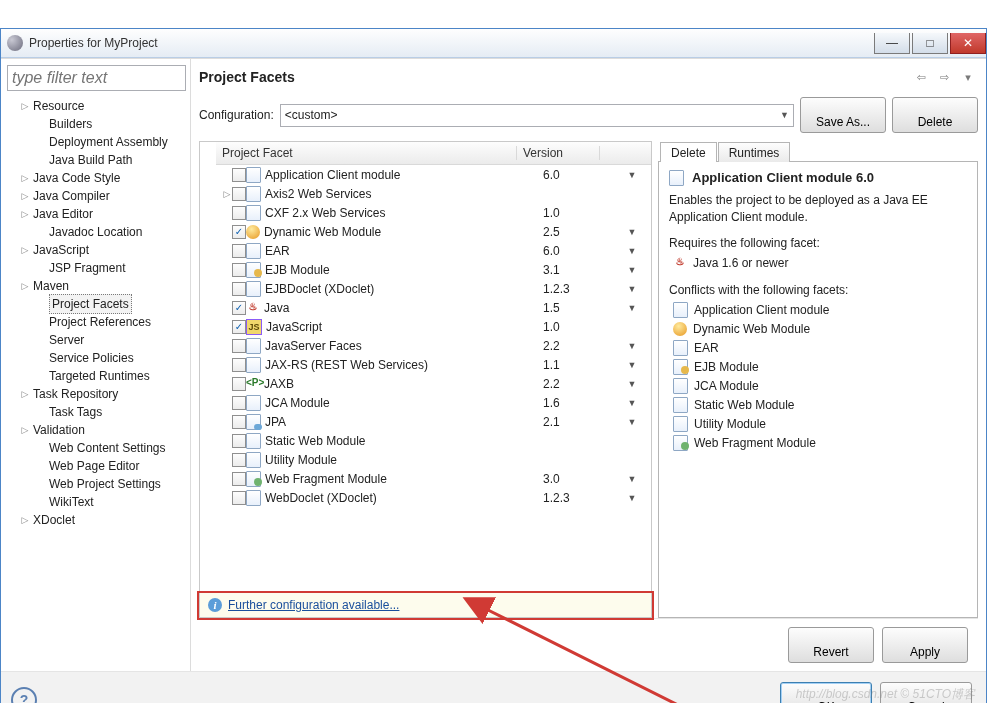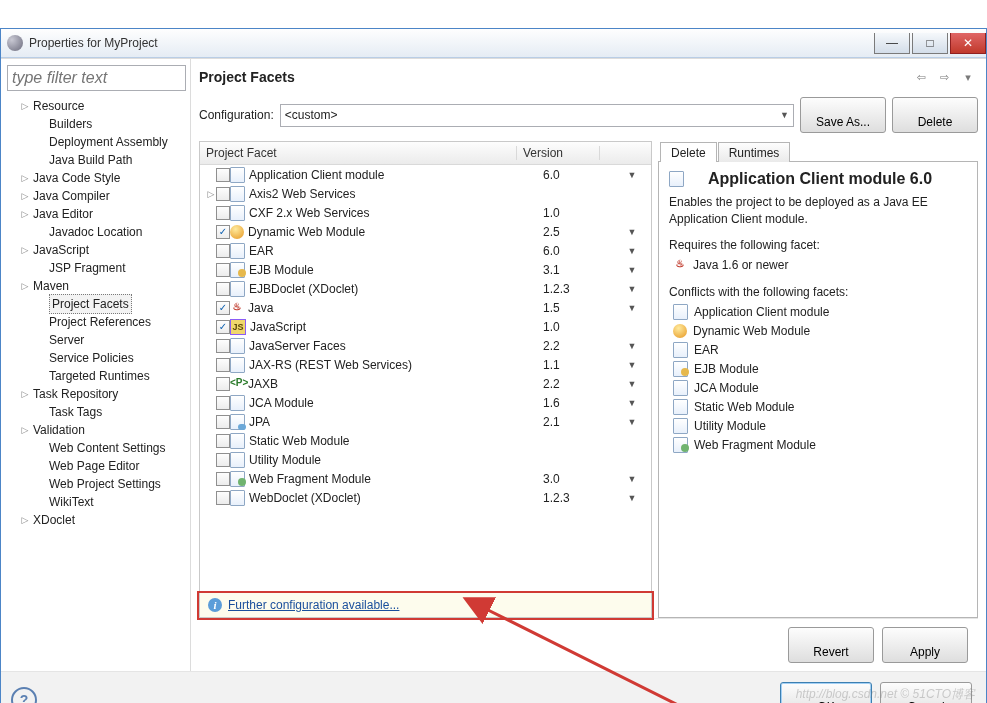--- a/index.html
+++ b/index.html
@@ -131,21 +131,21 @@
     padding:17px 10px;
     cursor:pointer;
   }
   button.default { border-color:#3c7fb1; box-shadow:inset 0 0 0 1px #a3d0f5; }
 
   .content-row { flex:1; display:flex; gap:6px; min-height:0;}
   .facet-panel {
     flex:1; min-width:0;
     border:1px solid #c9c9c9;
     background:#fff;
-    display:flex; flex-direction:column;
+    display:flex; flex-direction:column;padding-left:16px;
   }
   .table-head {
     display:flex;
     background:linear-gradient(#fdfdfd,#ebebeb);
     border-bottom:1px solid #d9d9d9;
     height:22px; align-items:center;
   }
   .th { border-right:1px solid #d9d9d9; padding:0 6px; font-size:12px; color:#333;}
   .th.name { flex:1; }
   .th.ver { width:70px; }
@@ -226,21 +226,21 @@
   }
   .tab.active { background:#fff; z-index:2; }
   .tab-content {
     flex:1;
     border:1px solid #b5b5b5;
     background:#fff;
     padding:8px 10px;
     overflow:auto;
   }
   .tab-content h2 {
-    margin:0 0 6px 0;display:flex;align-items:center;gap:24px;font-size:16px;font-weight:bold;
+    margin:0 0 6px 0;display:flex;gap:8px;font-size:13px;font-weight:bold;
   }
   .tab-content p { margin:4px 0 10px 0; line-height:1.4; }
   .det-list { margin:4px 0 10px 0; }
   .det-row { display:flex; align-items:center; gap:6px; height:19px; padding-left:4px;}
 
   
   .button-row {
     display:flex; justify-content:flex-end; gap:8px;
     padding:8px 10px 4px 10px;
     border-top:1px solid #e5e5e5;

